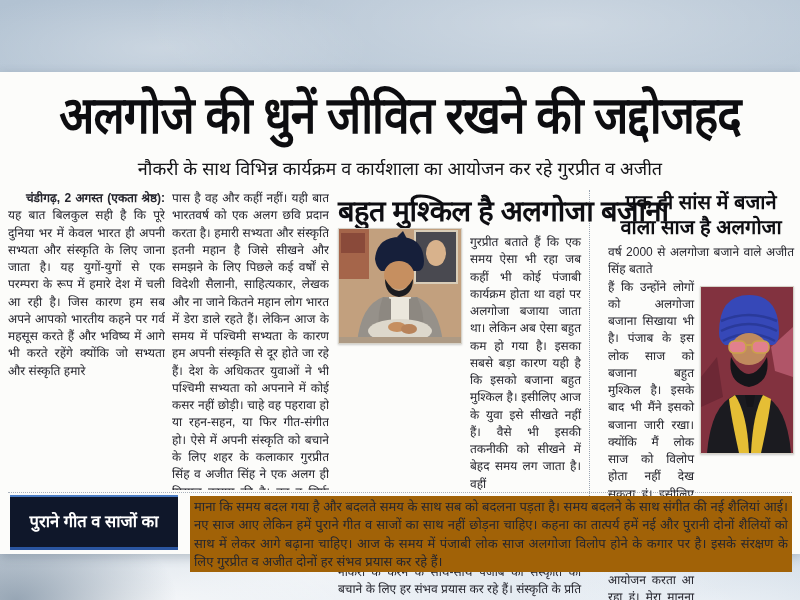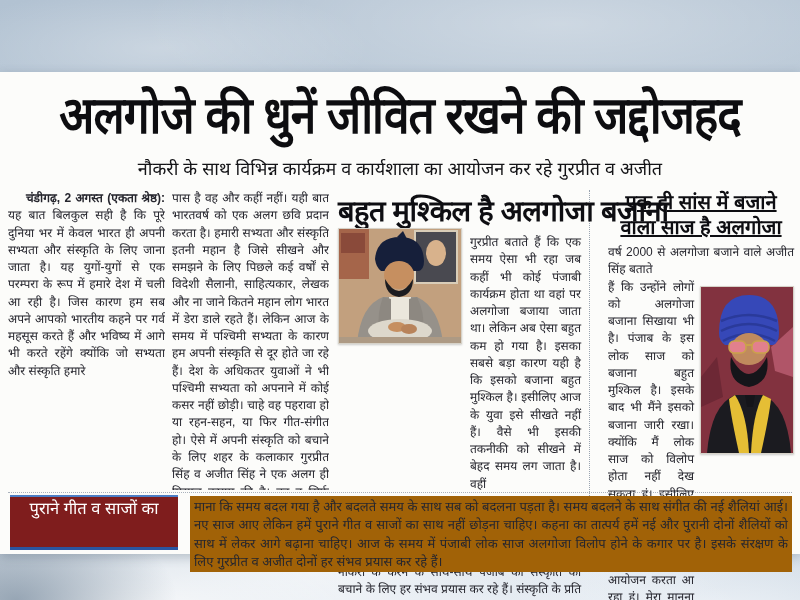--- a/index.html
+++ b/index.html
@@ -41,29 +41,29 @@
   .col1{ position:absolute; left:8px; top:0; width:157px; height:300px; overflow:hidden; }
   .col2{ position:absolute; left:172px; top:0; width:157px; height:300px; overflow:hidden; }
   .dateline{ font-weight:700; }
   .indent{ display:inline-block; width:18px; }
   .mid{ position:absolute; left:338px; top:0; width:252px; height:346px; padding-right:8px; border-right:1px dotted #9aa4b0; }
   .mid-headline{ font-size:29px; font-weight:800; color:#0e0e12; margin-bottom:5px; letter-spacing:-0.5px; white-space:nowrap; }
   .photo-left{ position:absolute; left:0; top:38px; width:124px; height:116px; border:1px solid #d6d2c8; box-shadow:0 1px 2px rgba(0,0,0,.2); }
   .mid-beside{ margin-left:132px; min-height:122px; }
   .mid-below{ margin-top:2px; }
   .right{ position:absolute; left:600px; top:0; width:194px; height:346px; padding-left:8px; border-left:0; }
-  .right-headline{ font-size:20px; font-weight:800; text-align:center; color:#0e0e12; line-height:1.25; margin-bottom:4px;text-decoration:underline; }
+  .right-headline{ font-size:20px; font-weight:800; text-align:center; color:#0e0e12; line-height:1.25; margin-bottom:4px; }
   .photo-right{ position:absolute; right:0; top:96px; width:94px; height:168px; border:1px solid #d6d2c8; box-shadow:0 1px 2px rgba(0,0,0,.2); }
   .right-beside{ margin-right:100px; min-height:172px; }
   .bottomstrip{ position:absolute; left:8px; top:420px; width:784px; height:58px; border-top:1px dotted #aab2bc; padding-top:3px; }
   .bluebox{
     position:absolute; left:2px; top:2px; width:168px; height:55px;
-    background:#7f1d1d; border-bottom:3px solid #2a55a0; border-top:2px solid #4d7fc6;
-    color:#ffffff; font-weight:400; font-size:16.5px; text-align:center;
-    display:flex; justify-content:center; line-height:1.45;
+    background:#0f172a; border-bottom:3px solid #2a55a0; border-top:2px solid #4d7fc6;
+    color:#ffffff; font-weight:700; font-size:16.5px; text-align:center;
+    display:flex; flex-direction:column; justify-content:center; line-height:1.45;
   }
   .bottompara{
     margin-left:182px; padding:2px 4px 0 4px;
     font-size:13px; line-height:1.42; text-align:justify; color:#26262e;
     background:#a16207;
   }
   svg{ display:block; }
 </style>
 </head>
 <body>

